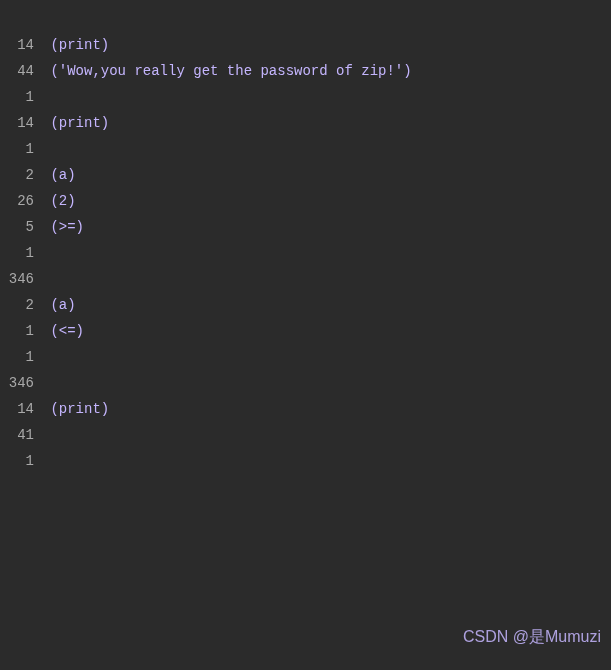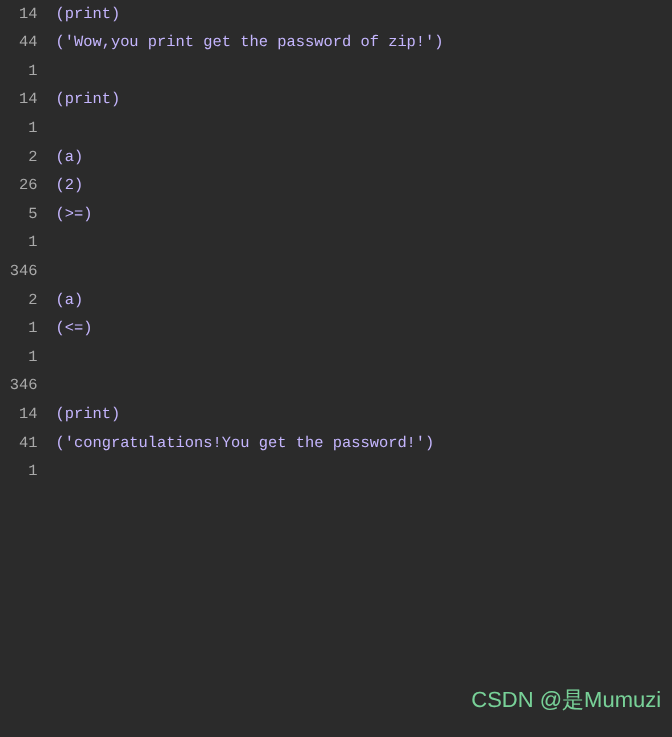--- a/index.html
+++ b/index.html
@@ -13,66 +13,67 @@
       font-family: 'Consolas', 'Monaco', 'Courier New', monospace;
       font-size: 14px;
       line-height: 26px;
       padding: 0;
       width: 611px;
       height: 670px;
       overflow: hidden;
       position: relative;
     }
     .code-container {
+      padding-top: 32px;
     }
     .code-line {
       display: flex;
       white-space: pre;
     }
     .line-num {
       display: inline-block;
       width: 42px;
       text-align: right;
       color: #a9a9a9;
       padding-right: 8px;
     }
     .line-content {
       color: #c4b5fd;
     }
     .watermark {
       position: absolute;
       bottom: 20px;
       right: 10px;
-      color: #86efac;
-      font-size: 20px;
+      color: #c4b5fd;
+      font-size: 16px;
       font-family: sans-serif;
       opacity: 0.85;
     }
   </style>
 </head>
 <body>
 
 <div class="code-container">
 <div class="code-line"><span class="line-num">14</span><span class="line-content"> (print)</span></div>
-    <div class="code-line"><span class="line-num">44</span><span class="line-content"> ('Wow,you print get the password of zip!')</span></div>
+    <div class="code-line"><span class="line-num">44</span><span class="line-content"> ('Wow,you really get the password of zip!')</span></div>
     <div class="code-line"><span class="line-num">1</span><span class="line-content"></span></div>
     <div class="code-line"><span class="line-num"></span><span class="line-content"></span></div>
     <div class="code-line"><span class="line-num"></span><span class="line-content"></span></div>
     <div class="code-line"><span class="line-num">14</span><span class="line-content"> (print)</span></div>
     <div class="code-line"><span class="line-num">1</span><span class="line-content"></span></div>
     <div class="code-line"><span class="line-num"></span><span class="line-content"></span></div>
     <div class="code-line"><span class="line-num"></span><span class="line-content"></span></div>
     <div class="code-line"><span class="line-num">2</span><span class="line-content"> (a)</span></div>
     <div class="code-line"><span class="line-num">26</span><span class="line-content"> (2)</span></div>
     <div class="code-line"><span class="line-num">5</span><span class="line-content"> (&gt;=)</span></div>
     <div class="code-line"><span class="line-num">1</span><span class="line-content"></span></div>
     <div class="code-line"><span class="line-num">346</span><span class="line-content"></span></div>
     <div class="code-line"><span class="line-num">2</span><span class="line-content"> (a)</span></div>
     <div class="code-line"><span class="line-num">1</span><span class="line-content"> (&lt;=)</span></div>
     <div class="code-line"><span class="line-num">1</span><span class="line-content"></span></div>
     <div class="code-line"><span class="line-num">346</span><span class="line-content"></span></div>
     <div class="code-line"><span class="line-num"></span><span class="line-content"></span></div>
     <div class="code-line"><span class="line-num">14</span><span class="line-content"> (print)</span></div>
-    <div class="code-line"><span class="line-num">41</span><span class="line-content"> ('congratulations!You get the password!')</span></div>
+    <div class="code-line"><span class="line-num">41</span></div>
     <div class="code-line"><span class="line-num">1</span><span class="line-content"></span></div>
   </div>
 
 <div class="watermark">CSDN @是Mumuzi</div>
 
 </body></html>

